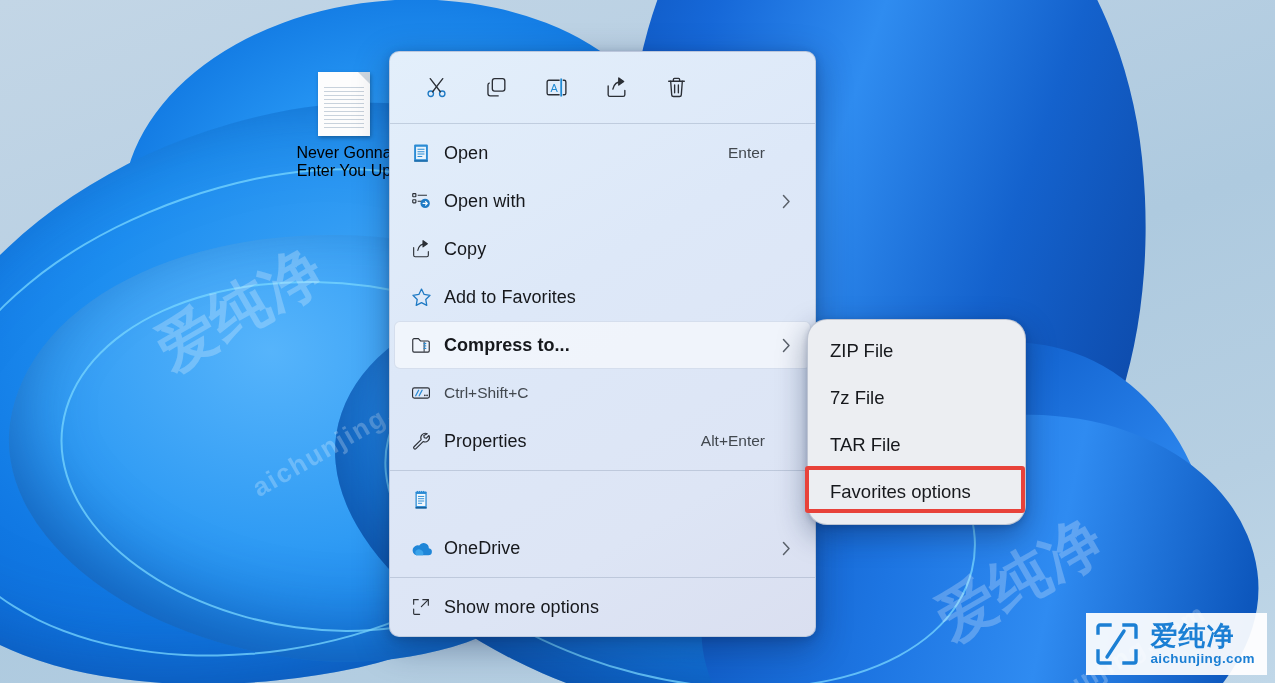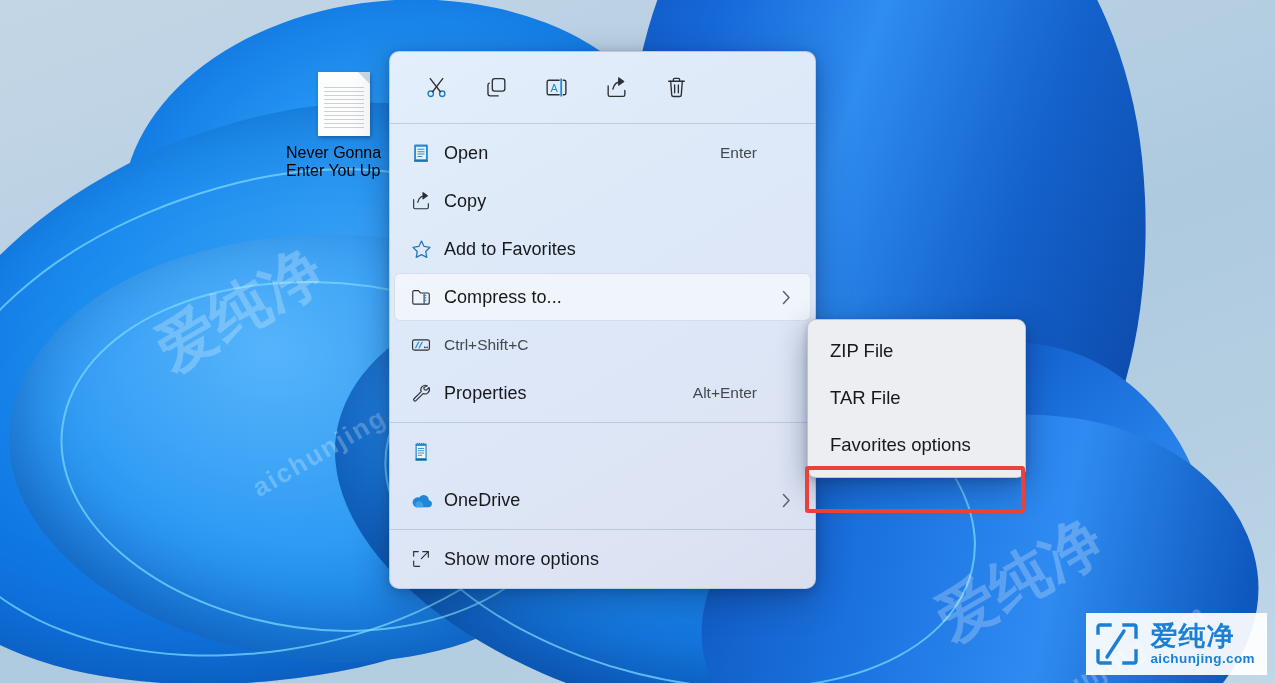--- a/index.html
+++ b/index.html
@@ -81,21 +81,21 @@
   }
   .r1 { left: -80px; top: 180px; width: 700px; height: 470px; transform: rotate(-12deg); }
   .r2 { left: 60px; top: 280px; width: 520px; height: 350px; transform: rotate(8deg); }
   .r3 { left: 380px; top: 330px; width: 600px; height: 350px; transform: rotate(14deg); }
 
   
   #desktop-file {
     position: absolute;
     left: 286px; top: 72px;
     width: 116px;
-    text-align: left;
+    text-align: center;
     z-index: 5;
   }
   .file-glyph {
     width: 52px; height: 64px;
     margin: 0 auto 8px auto;
     background: #fdfdfd;
     position: relative;
     box-shadow: 1px 2px 4px rgba(0,0,0,.3);
   }
   .file-glyph::after {
@@ -216,57 +216,58 @@
     height: 48px;
     padding: 0 14px 0 16px;
     margin: 0 4px;
     border-radius: 6px;
     cursor: default;
     position: relative;
   }
   .menu-item.hovered {
     background: rgba(255,255,255,.55);
     box-shadow: inset 0 0 0 1px rgba(180,195,220,.45);
+    font-weight: bold;
   }
   .mi-icon {
     width: 34px;
     flex: 0 0 34px;
     display: flex;
     align-items: center;
     justify-content: flex-start;
   }
   .mi-label {
     flex: 1 1 auto;
     font-size: 18px;
     color: #16181c;
     letter-spacing: .05px;
     white-space: nowrap;
   }
   .mi-accel {
     font-size: 15.5px;
     color: #42484f;
-    margin-right: 18px;
+    margin-right: 10px;
     white-space: nowrap;
   }
   .mi-chevron {
     width: 22px;
     flex: 0 0 22px;
     display: flex;
     align-items: center;
     justify-content: center;
   }
 
   
   #submenu {
     position: absolute;
     left: 807px; top: 319px;
     width: 219px;
     background: #eceef2;
     border: 1px solid rgba(160,170,190,.6);
-    border-radius: 9px;
+    border-radius: 20px;
     box-shadow: 0 10px 30px rgba(10,30,70,.40), 0 2px 6px rgba(10,30,70,.2);
     z-index: 30;
     padding: 7px 0 9px 0;
     overflow: hidden;
   }
   .sub-item {
     height: 47px;
     display: flex;
     align-items: center;
     padding-left: 22px;
@@ -386,20 +387,39 @@
               <line x1="8.2" y1="15.8" x2="13.4" y2="15.8"></line>
             </g>
             <rect x="4.5" y="19.8" width="15" height="1.7" rx=".6" fill="#1c6ba8"></rect>
           </svg>
         </span>
         <span class="mi-label">Open</span>
         <span class="mi-accel">Enter</span>
         <span class="mi-chevron"></span>
       </div>
 
+      <div class="menu-item">
+        <span class="mi-icon">
+          <svg width="22" height="22" viewBox="0 0 24 24" fill="none" stroke="#2b2f36" stroke-width="1.25">
+            <rect x="3" y="4" width="3.4" height="3.4" rx=".6"></rect>
+            <rect x="3" y="10.6" width="3.4" height="3.4" rx=".6"></rect>
+            <line x1="8.4" y1="5.7" x2="18.5" y2="5.7"></line>
+            <line x1="8.4" y1="12.3" x2="13" y2="12.3"></line>
+            <circle cx="16.5" cy="14.6" r="5.1" fill="#1f7ac4" stroke="none"></circle>
+            <path d="M14.3 14.6 h4.4 M17 12.7 l1.9 1.9 -1.9 1.9" stroke="#ffffff" stroke-width="1.3" stroke-linecap="round" stroke-linejoin="round"></path>
+          </svg>
+        </span>
+        <span class="mi-label">Open with</span>
+        <span class="mi-accel"></span>
+        <span class="mi-chevron">
+          <svg width="13" height="17" viewBox="0 0 13 17" fill="none" stroke="#5b626b" stroke-width="1.5" stroke-linecap="round" stroke-linejoin="round">
+              <path d="M3.5 2.5 L9 8.5 L3.5 14.5"></path>
+            </svg>
+        </span>
+      </div>
 
       <div class="menu-item">
         <span class="mi-icon">
           <svg width="22" height="22" viewBox="0 0 24 24" fill="none" stroke="#2b2f36" stroke-width="1.25" stroke-linecap="round" stroke-linejoin="round">
             <path d="M4 10.5 v8.4 A1.6 1.6 0 0 0 5.6 20.5 h12.8 A1.6 1.6 0 0 0 20 18.9 v-4"></path>
             <path d="M8.5 13.5 C9.6 8 13.4 6.2 17.6 6.2"></path>
             <path d="M14.2 2.9 L18.9 6.2 L14.2 9.6 Z" fill="#2b2f36"></path>
           </svg>
         </span>
         <span class="mi-label">Copy</span>
@@ -526,20 +546,21 @@
         </span>
         <span class="mi-label">Show more options</span>
         <span class="mi-accel"></span>
         <span class="mi-chevron"></span>
       </div>
     </div>
   </div>
 
   <div id="submenu">
     <div class="sub-item">ZIP File</div>
+    <div class="sub-item">7z File</div>
     <div class="sub-item">TAR File</div>
     <div class="sub-item">Favorites options</div>
   </div>
 
   <div id="annotation-box"></div>
 
   <div id="logo-watermark">
     <div id="logo-mark">
       <svg width="46" height="46" viewBox="0 0 46 46">
         <path d="M4 12 V6 A2 2 0 0 1 6 4 H16" fill="none" stroke="#1b7fd4" stroke-width="3.4" stroke-linecap="square"></path>

